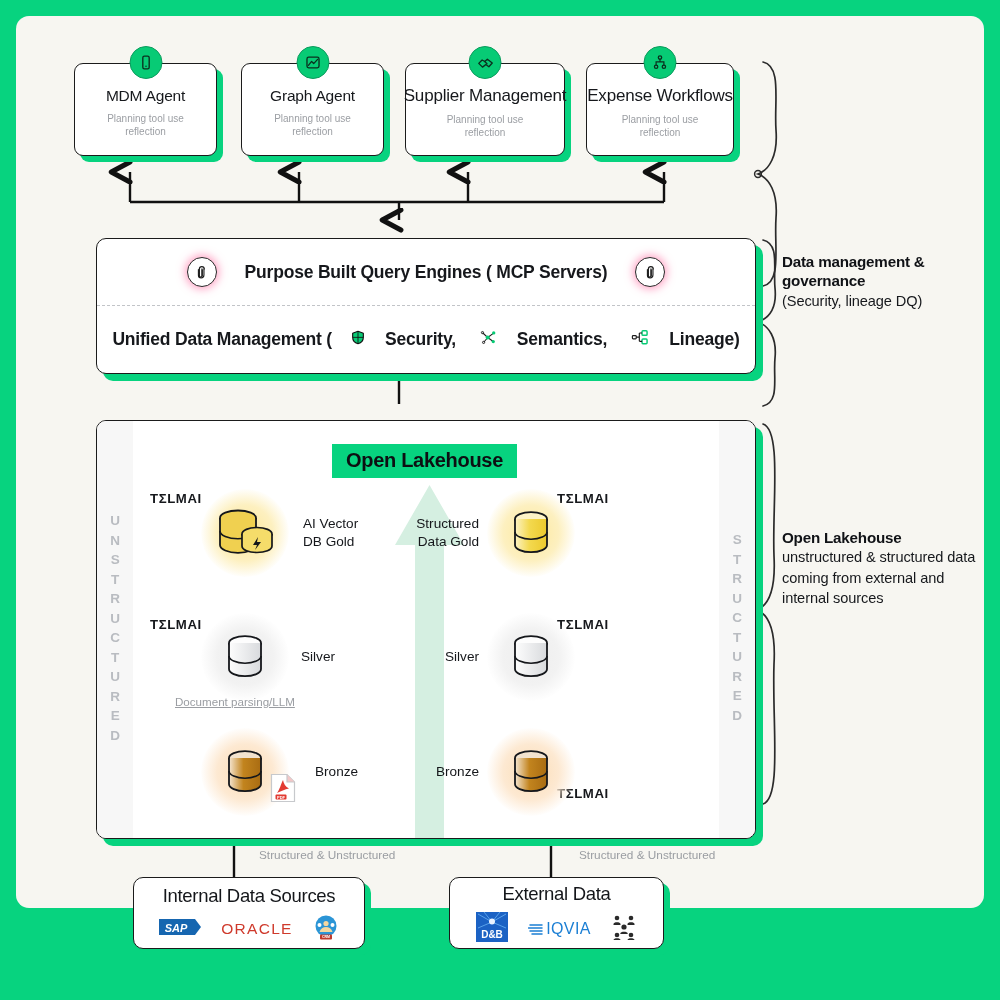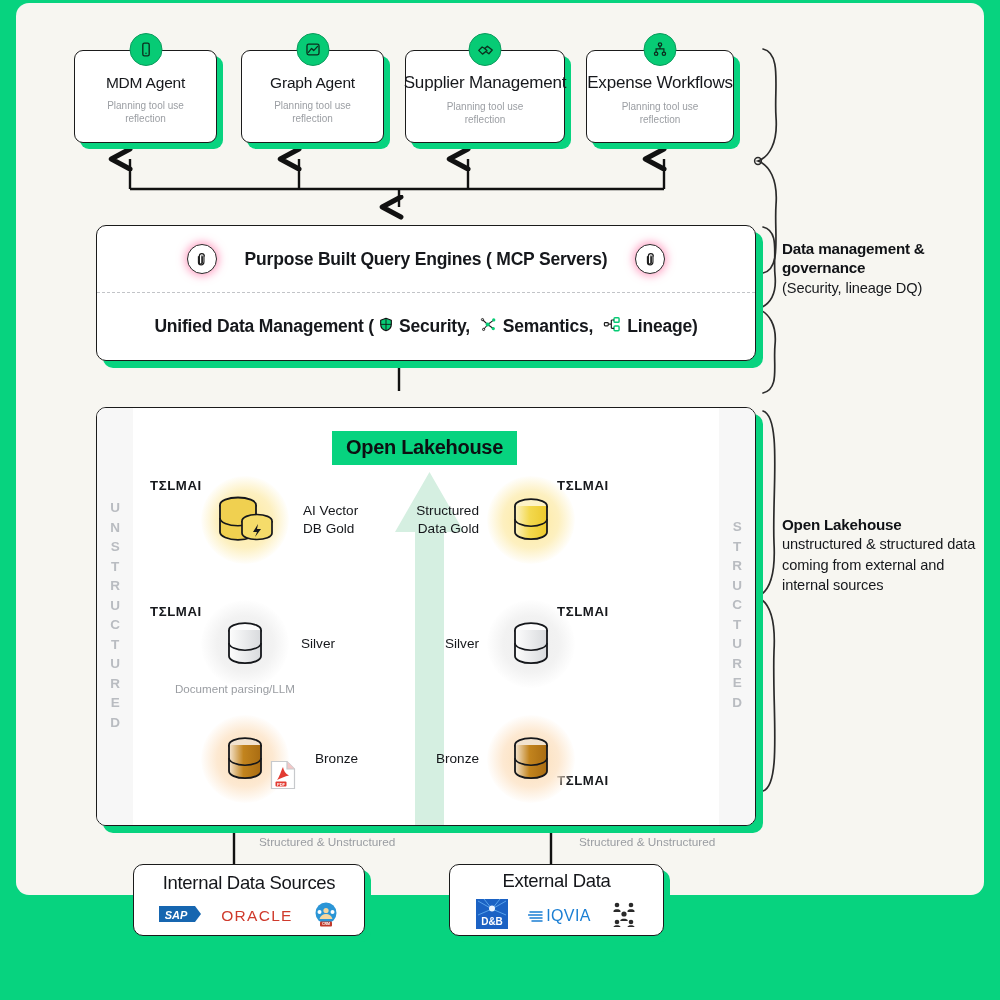--- a/index.html
+++ b/index.html
@@ -4,21 +4,21 @@
 <style>
   * { box-sizing: border-box; margin: 0; padding: 0; }
   body {
     width: 1000px; height: 1000px;
     background: #07d37f;
     font-family: "Liberation Sans", sans-serif;
     overflow: hidden;
   }
   .canvas {
     position: absolute;
-    left: 16px; top: 3px;
+    left: 16px; top: 16px;
     width: 968px; height: 892px;
     background: #f7f6f1;
     border-radius: 13px;
   }
 
   
   .agent-card {
     position: absolute;
     width: 143px; height: 93px;
     background: #ffffff;
@@ -118,21 +118,21 @@
   .glow.gold::before  { background: radial-gradient(circle, #fde89a 0%, #fdf0c0 45%, rgba(253,240,192,0) 72%); }
   .glow.silver::before{ background: radial-gradient(circle, #ededed 0%, #f2f2f2 45%, rgba(242,242,242,0) 72%); }
   .glow.bronze::before{ background: radial-gradient(circle, #fbdcb4 0%, #fde9d2 45%, rgba(253,233,210,0) 72%); }
   .glow svg { position: relative; z-index: 2; }
 
   .telmai {
     position: absolute; font-size: 13.2px; font-weight: bold;
     color: #16181c; letter-spacing: .6px; white-space: nowrap;
   }
   .doc-parse {
-    position: absolute; font-size: 11.6px; color: #9a9da2; white-space: nowrap;
+    position: absolute; font-size: 11.6px; color: #9a9da2; white-space: nowrap; text-decoration: underline;
   }
   .pdf-ico { position: absolute; z-index: 4; }
 
   
   .src-box {
     position: absolute; height: 72px;
     background: #fff; border: 1.6px solid #1b1b1b;
     border-radius: 10px; box-shadow: 6px 6px 0 0 #07d37f;
     display: flex; flex-direction: column; align-items: center;
     justify-content: center; padding-top: 3px;
@@ -256,21 +256,21 @@
       <span class="mid-text">Purpose Built Query Engines ( MCP Servers)</span>
       <span class="mcp-badge">
         <svg width="19" height="19" viewBox="0 0 24 24">
           <path d="M15.5,7.5 C15.5,5.8 14.1,4.5 12.4,4.5 C10.7,4.5 9.3,5.8 9.3,7.5 L9.3,16
                    C9.3,17 10.1,17.8 11.1,17.8 C12.1,17.8 12.9,17 12.9,16 L12.9,8.6" fill="none" stroke="#1a1a1a" stroke-width="1.5" stroke-linecap="round"></path>
           <path d="M12.6,7.2 L12.6,16.4 M15.1,7.6 L15.1,15.3 C15.1,17.3 13.6,19 11.5,19
                    C9.6,19 8.1,17.5 8.1,15.6 L8.1,8.2" fill="none" stroke="#1a1a1a" stroke-width="1.4" stroke-linecap="round"></path>
         </svg>
       </span>
     </div>
-    <div class="mid-row" style="gap:4px;">
+    <div class="mid-row" style="gap:18px;">
       <span class="mid-text">Unified Data Management  (</span>
       <span class="inline-ico">
         <svg width="16" height="17" viewBox="0 0 24 24">
           <path d="M12,2.6 L20,5.6 L20,11.6 C20,16.4 16.6,20 12,21.4 C7.4,20 4,16.4 4,11.6 L4,5.6 Z" fill="#07cb75" stroke="#111" stroke-width="1.7" stroke-linejoin="round"></path>
           <path d="M12,2.8 L12,21.2 M4.4,11.8 L19.6,11.8" stroke="#111" stroke-width="1.3" fill="none"></path>
         </svg>
       </span>
       <span class="mid-text">Security,</span>
       <span class="inline-ico" style="margin-left:5px;">
         <svg width="19" height="19" viewBox="0 0 24 24">

